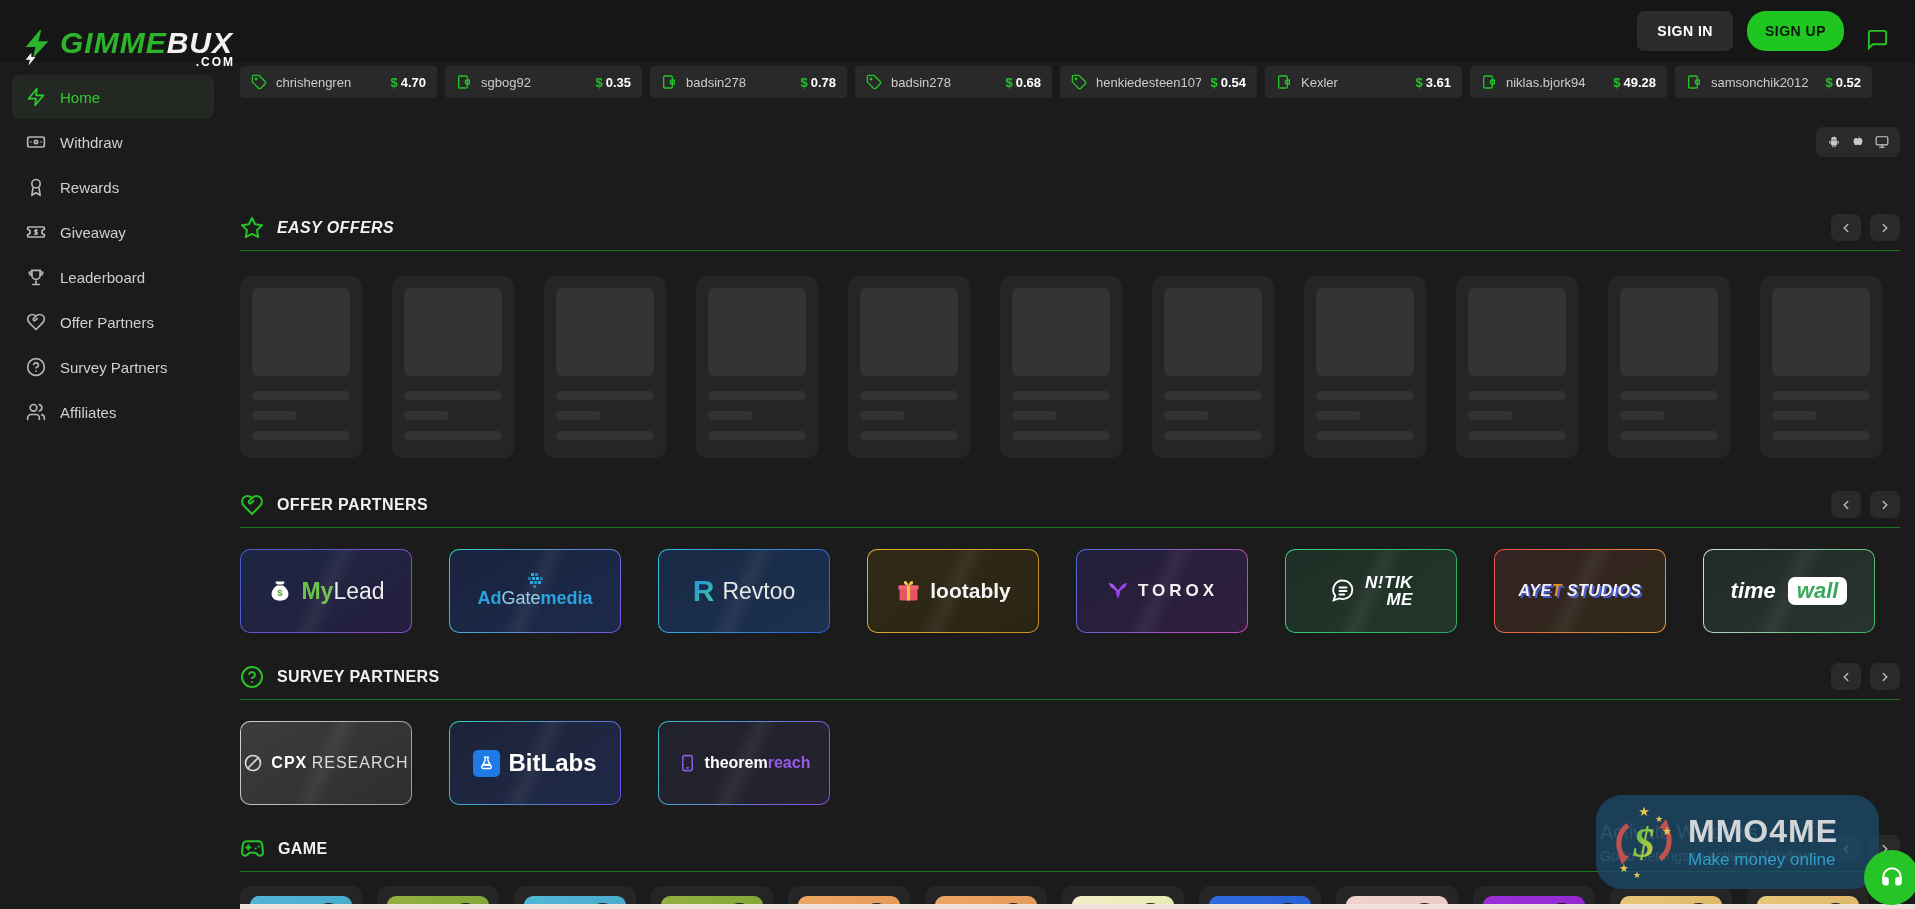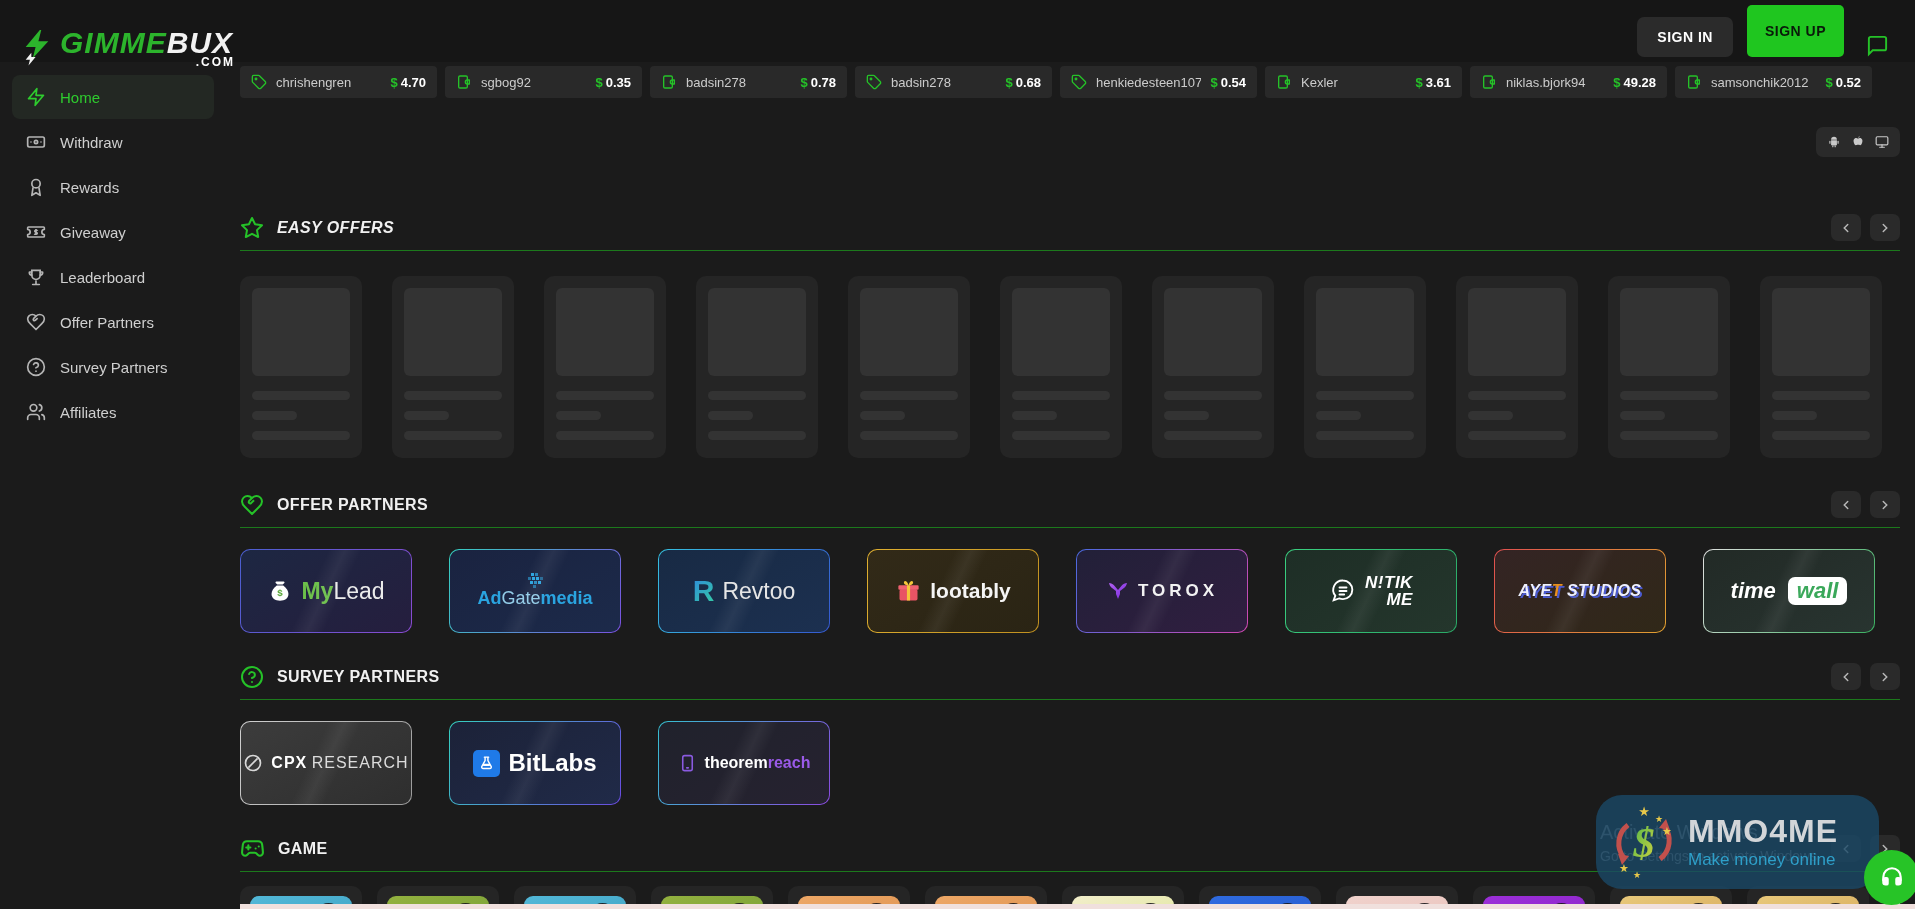--- a/index.html
+++ b/index.html
@@ -10,21 +10,21 @@
 
   
   header { height:62px; background:#161616; display:flex; align-items:center; justify-content:space-between; padding:0 26px 0 20px; }
   .logo { display:flex; align-items:flex-start; gap:6px; cursor:pointer;margin-top:32px; }
   .logo-text { position:relative; font-weight:800; font-style:italic; font-size:30px; letter-spacing:1px; line-height:1; padding-right:2px; }
   .lg-green { color:#2cb42c; }
   .lg-white { color:#f2f2f2; }
   .lg-tld { position:absolute; right:0; bottom:-10px; font-size:12px; letter-spacing:2px; color:#fff; font-style:normal; font-weight:700; }
   .header-right { display:flex; align-items:flex-end; gap:14px; }
   .btn-signin { background:#2b2b2b; color:#fff; border:none; font-weight:700; font-size:14px; letter-spacing:.5px; padding:12px 20px; border-radius:7px; font-family:inherit; cursor:pointer; }
-  .btn-signup { background:#1fc61f; color:#0a1a0a; border:none; font-weight:700; font-size:14px; letter-spacing:.5px; padding:18px 18px; border-radius:5px; font-family:inherit; cursor:pointer; }
+  .btn-signup { background:#1fc61f; color:#0a1a0a; border:none; font-weight:700; font-size:14px; letter-spacing:.5px; padding:12px 18px; border-radius:19px; font-family:inherit; cursor:pointer; }
   .chat-ic { color:#25c228; margin-left:8px; cursor:pointer; }
 
   
   .main { display:flex; height:847px; }
   .sidebar { width:226px; flex:none; padding:13px 12px; }
   .content { flex:1; padding:4px 15px 0 14px; overflow:hidden; position:relative;text-align:right; }
 
   
   .side-item { display:flex; align-items:center; gap:14px; padding:12px 14px; border-radius:8px; color:#cfcfcf; font-size:15px; margin-bottom:1px; cursor:pointer; }
   .side-item .side-ic { color:#b5b5b5; }

